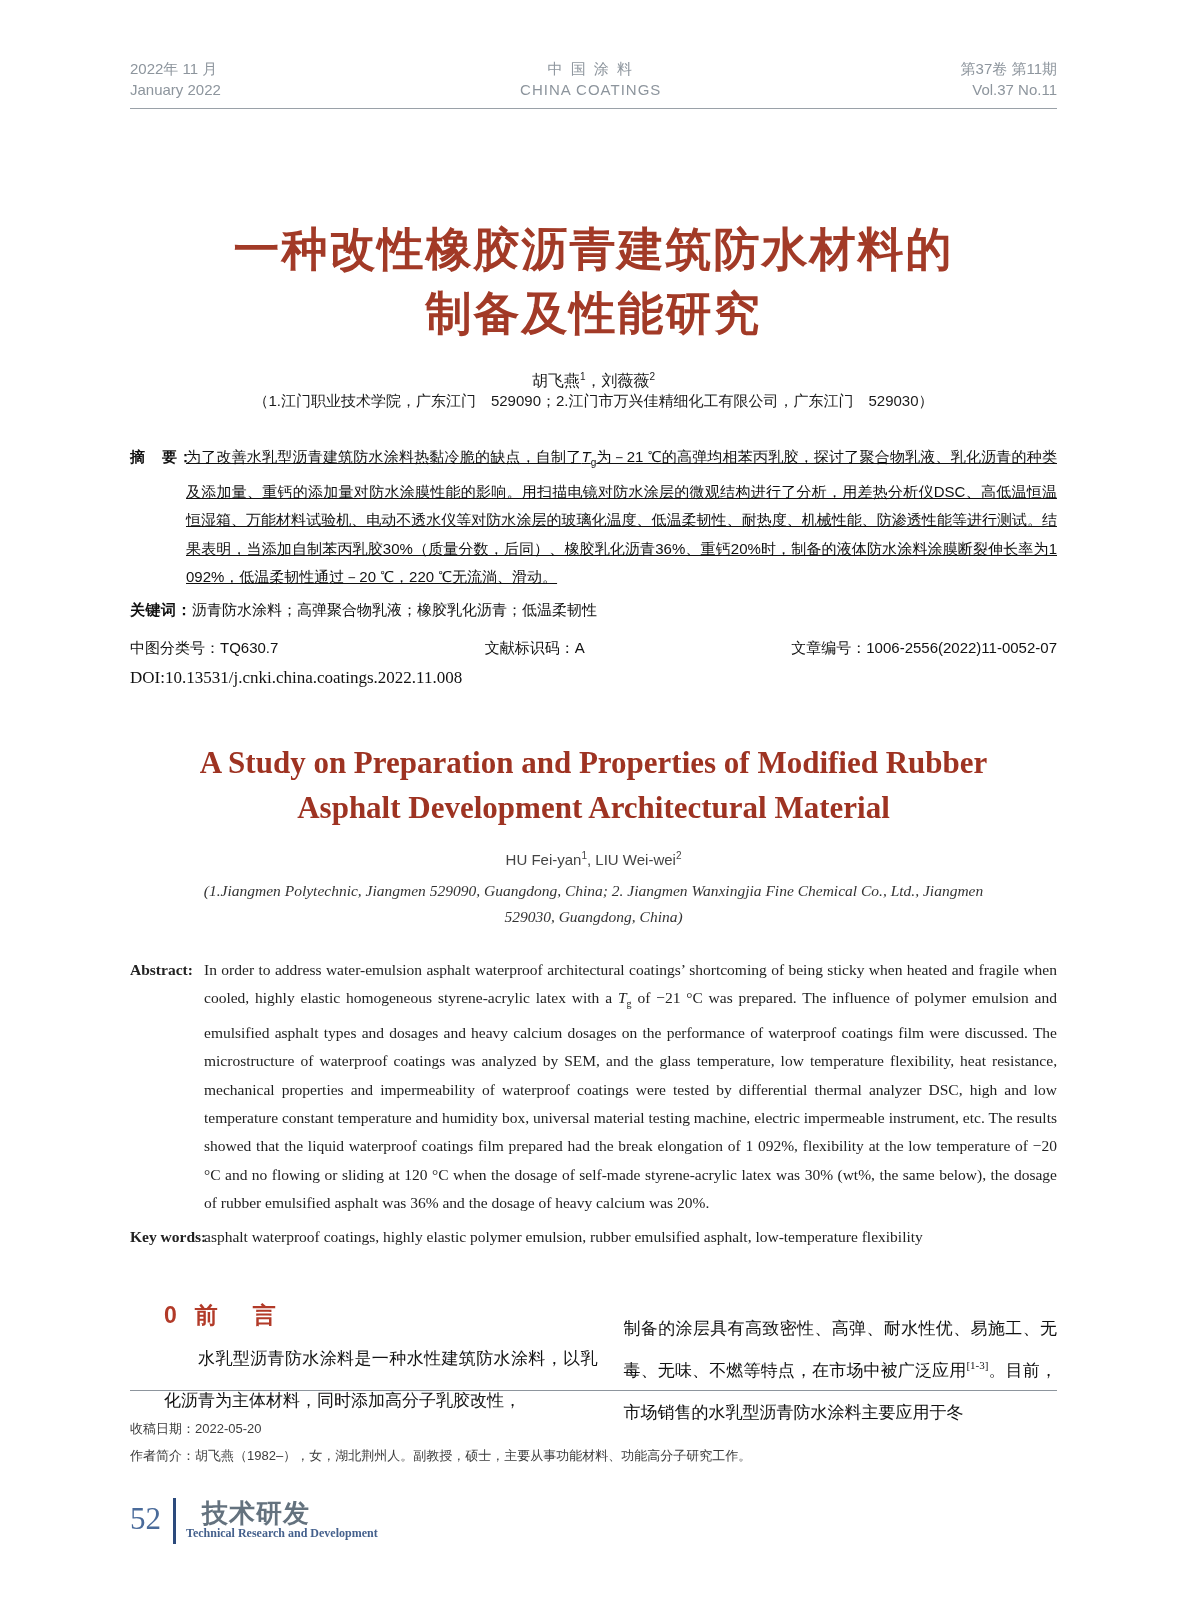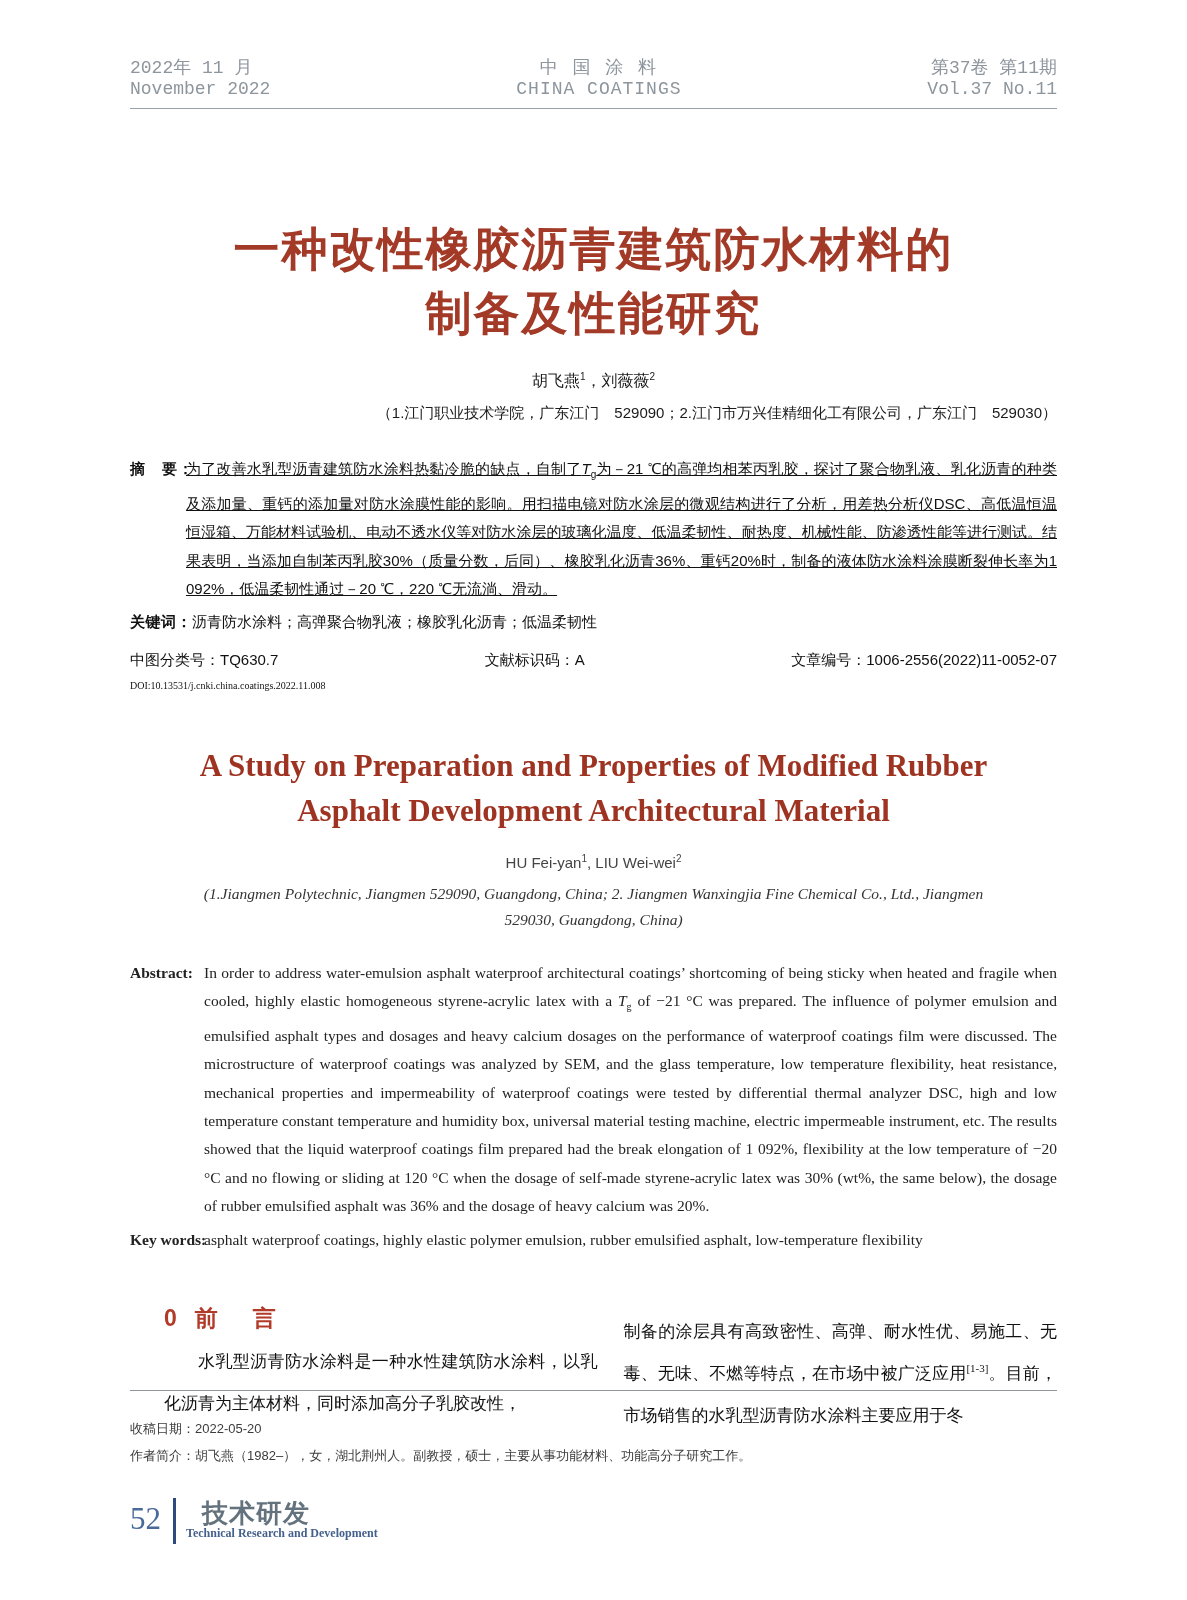--- a/index.html
+++ b/index.html
@@ -15,36 +15,36 @@
   .content{margin:0 130px;width:927px;}
 
   
   .jheader{
     display:flex;justify-content:space-between;align-items:flex-end;
     padding-top:58px;
     color:#8d959d;
     border-bottom:1.5px solid #9aa1a8;
     padding-bottom:8px;
   }
-  .jheader .col{line-height:21px;font-size:18px;font-family:Liberation Mono, monospace;}
+  .jheader .col{line-height:21px;font-size:15px;}
   .jheader .col.center{text-align:center;letter-spacing:2px;}
   .jheader .col.right{text-align:right;}
 
   
   .title-cn{
     margin-top:108px;
     text-align:center;
     color:#a23a27;
     font-weight:bold;
     font-size:46px;
     line-height:64px;
     letter-spacing:2px;
   }
   .authors-cn{text-align:center;font-size:16px;margin-top:26px;color:#1a1a1a;}
-  .affil-cn{text-align:right;font-size:15px;margin-top:12px;color:#1a1a1a;}
+  .affil-cn{text-align:center;font-size:15px;color:#1a1a1a;}
   sup{font-size:10px;}
 
   
   .abstract-cn{
     position:relative;
     margin-top:32px;
     padding-left:56px;
     font-size:15px;
     line-height:28.5px;
     text-align:justify;
@@ -55,21 +55,21 @@
     position:absolute;left:0;top:0;
     font-weight:bold;letter-spacing:1px;
   }
   .kw-cn{margin-top:5px;font-size:15px;line-height:26px;color:#111;}
   .kw-cn b{letter-spacing:0.5px;}
 
   .meta-row{
     display:flex;justify-content:space-between;
     margin-top:16px;font-size:15px;color:#111;
   }
-  .doi-line{margin-top:10px;font-size:10px;font-family:"Liberation Serif",serif;color:#111;}
+  .doi-line{margin-top:10px;font-size:17px;font-family:"Liberation Serif",serif;color:#111;}
 
   
   .title-en{
     margin-top:52px;
     text-align:center;
     color:#9e3322;
     font-family:"Liberation Serif",serif;
     font-weight:bold;
     font-size:31px;
     line-height:45px;
@@ -142,21 +142,21 @@
 </style>
 </head>
 <body>
 
 <div class="page">
   <div class="content">
 
     <div class="jheader">
       <div class="col left">
         <div>2022年 11 月</div>
-        <div>November 2022</div>
+        <div>January 2022</div>
       </div>
       <div class="col center">
         <div>中 国 涂 料</div>
         <div style="letter-spacing:1px;">CHINA COATINGS</div>
       </div>
       <div class="col right">
         <div>第37卷  第11期</div>
         <div>Vol.37  No.11</div>
       </div>
     </div>

